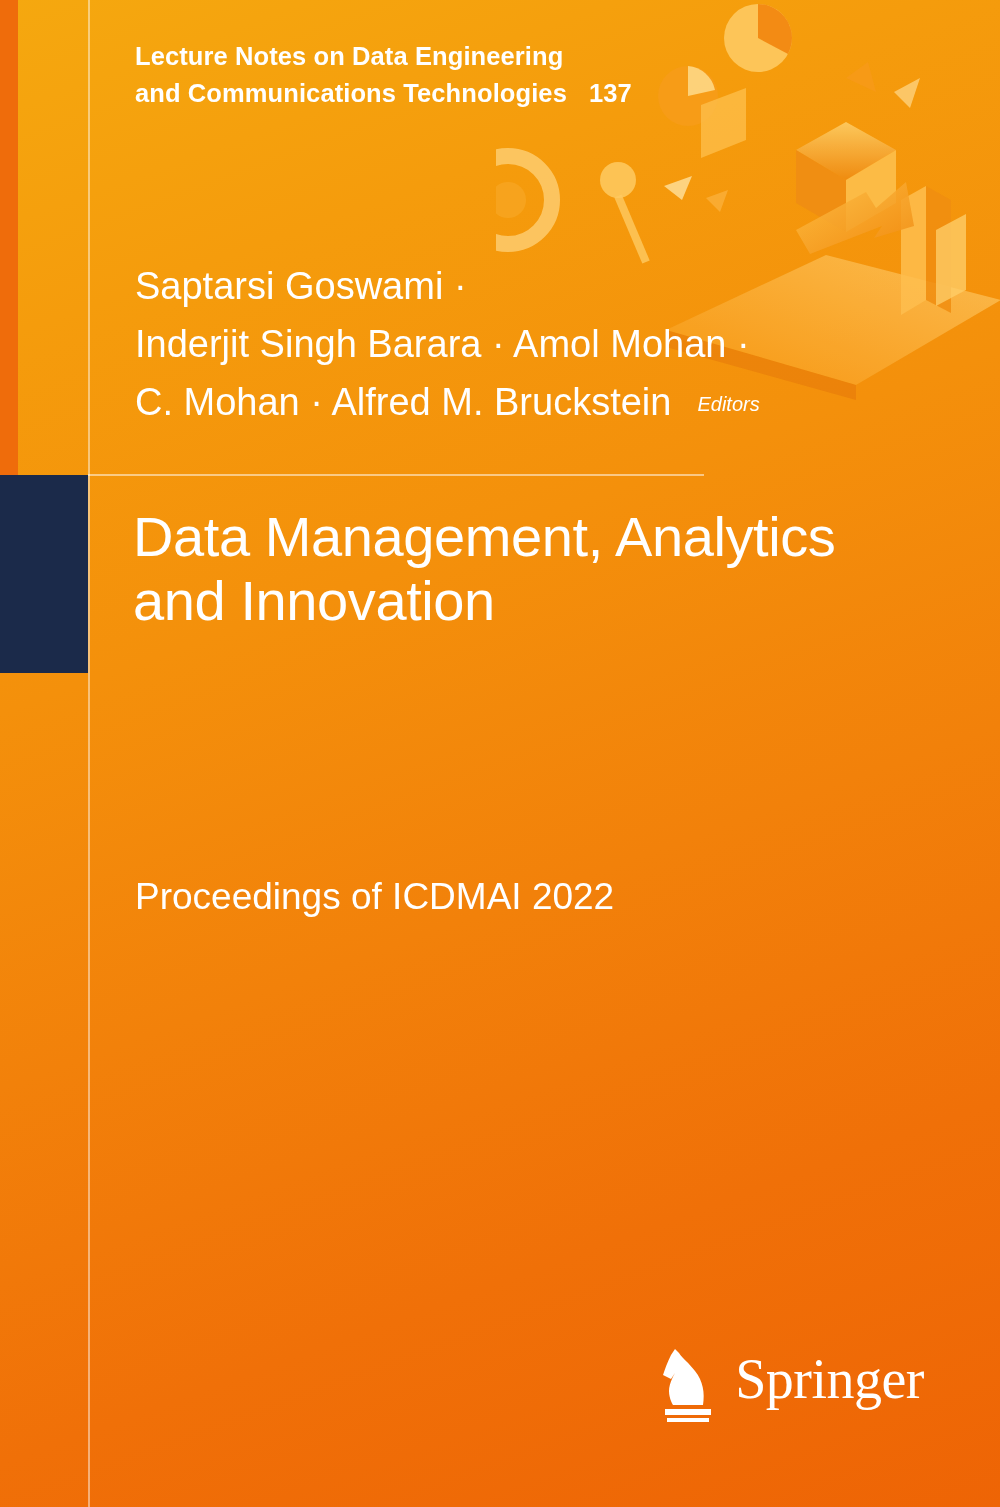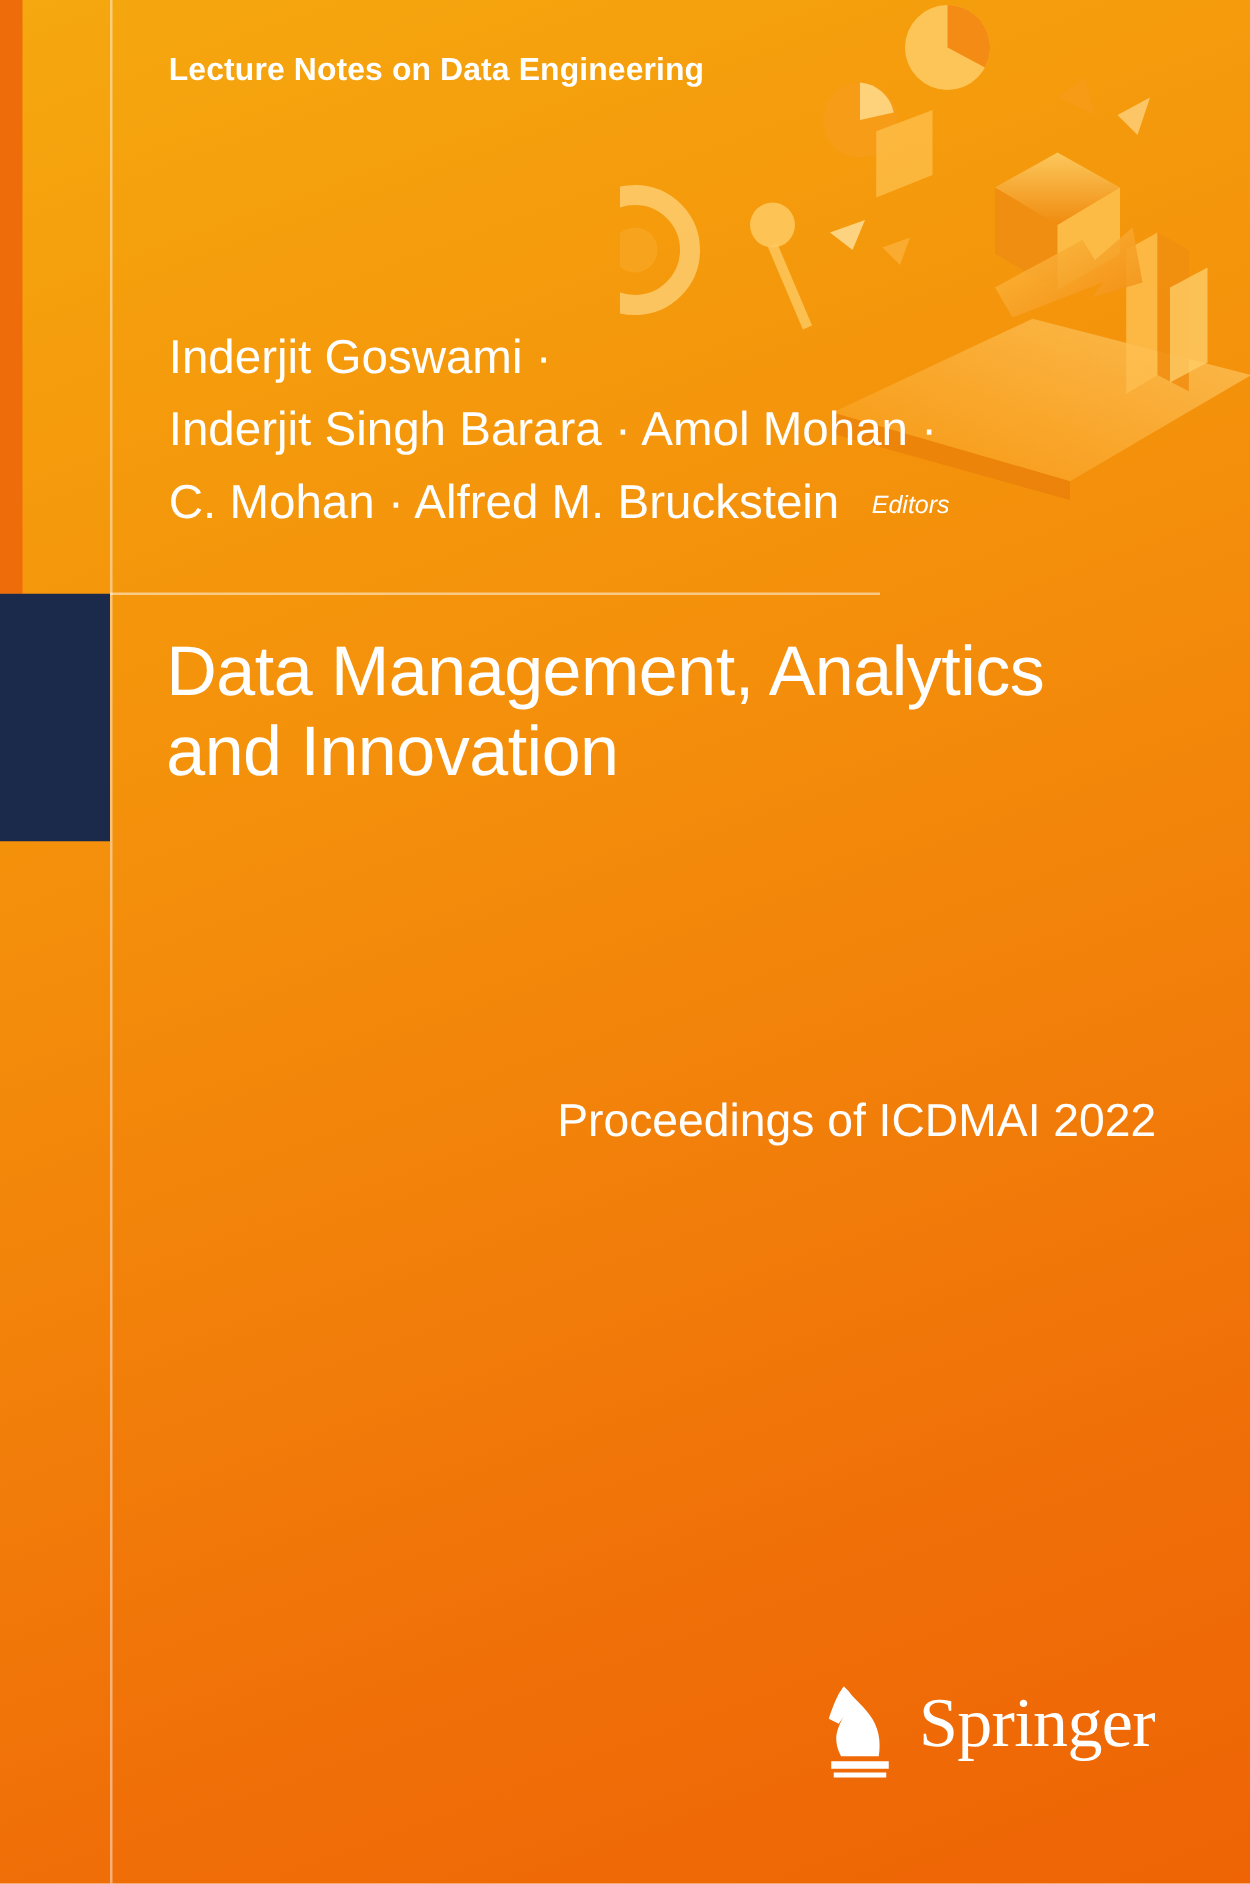--- a/index.html
+++ b/index.html
@@ -108,21 +108,20 @@
   }
 
   .subtitle {
     position: absolute;
     left: 135px;
     top: 876px;
     width: 790px;
     color: #ffffff;
     font-size: 37px;
     font-weight: normal;
-    text-align: right;
   }
 
   .springer-logo {
     position: absolute;
     right: 92px;
     bottom: 82px;
     display: flex;
     align-items: flex-start;
     gap: 16px;
   }
@@ -195,24 +194,27 @@
     <path d="M122 196 L150 262" stroke="#ffcd66" stroke-width="8" opacity="0.8" fill="none"></path>
 
     <path d="M168 186 L196 176 L186 200 Z" fill="#ffe09c" opacity="0.85"></path>
     <path d="M210 198 L232 190 L224 212 Z" fill="#fbb23c" opacity="0.8"></path>
     <path d="M398 92 L424 78 L414 108 Z" fill="#ffd483" opacity="0.8"></path>
     <path d="M350 78 L372 62 L380 92 Z" fill="#f79a1a" opacity="0.8"></path>
   </svg>
 
   <div class="series">
     <div>Lecture Notes on Data Engineering</div>
+    <div>
+      <span>and Communications Technologies</span><span class="vol">137</span>
+    </div>
   </div>
 
   <div class="editors">
-    <div>Inderjit Goswami ·</div>
+    <div>Saptarsi Goswami ·</div>
     <div>Inderjit Singh Barara · Amol Mohan ·</div>
     <div>
       <span>C. Mohan · Alfred M. Bruckstein</span><span class="editors-label">Editors</span>
     </div>
   </div>
 
   <div class="title">Data Management, Analytics and Innovation</div>
 
   <div class="subtitle">Proceedings of ICDMAI 2022</div>
 

